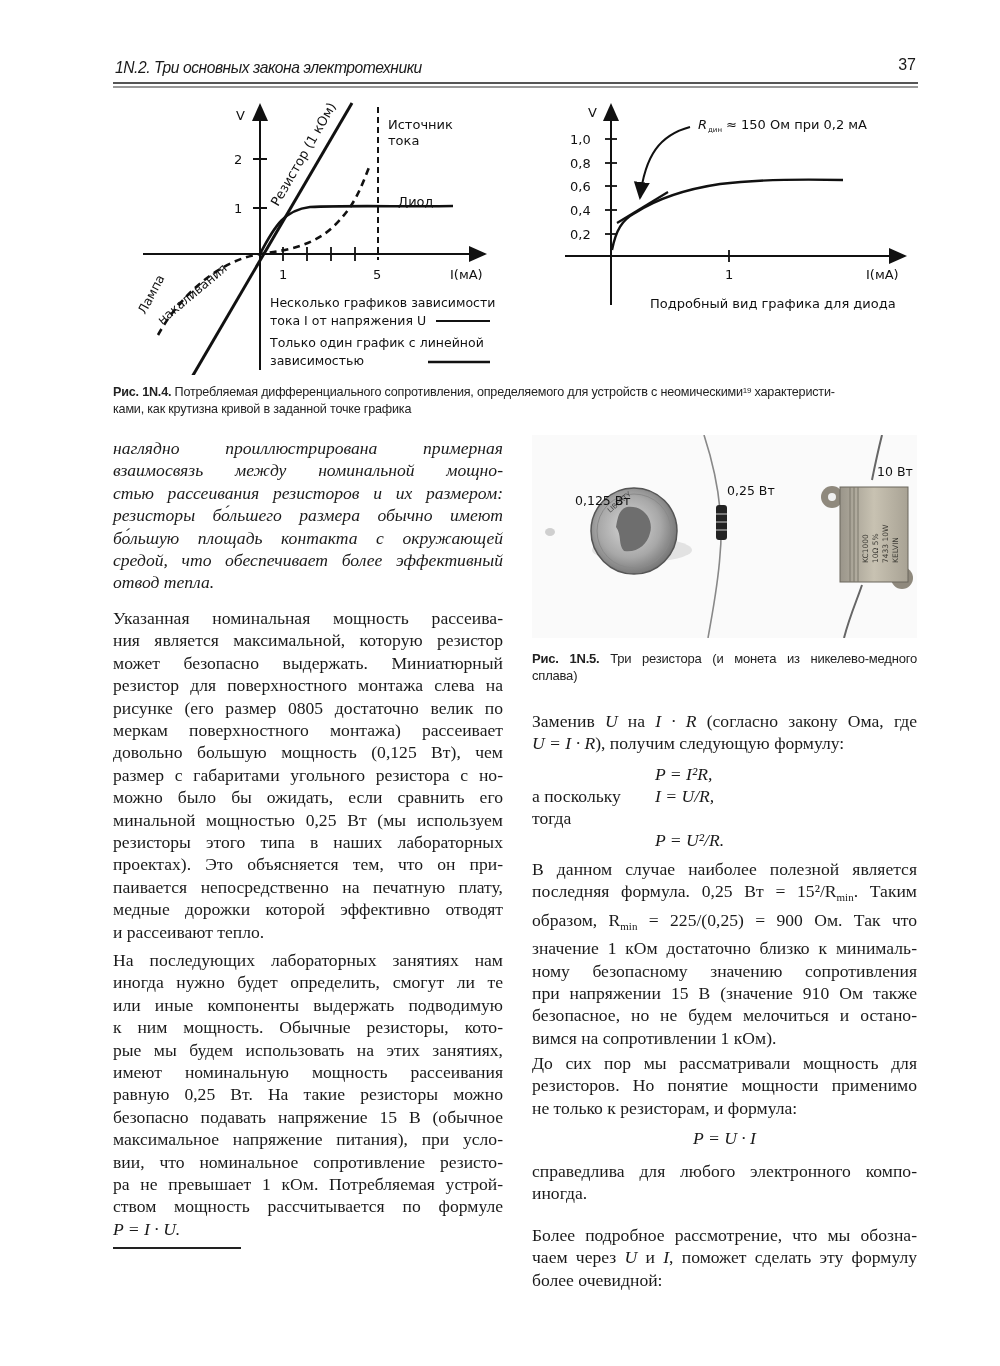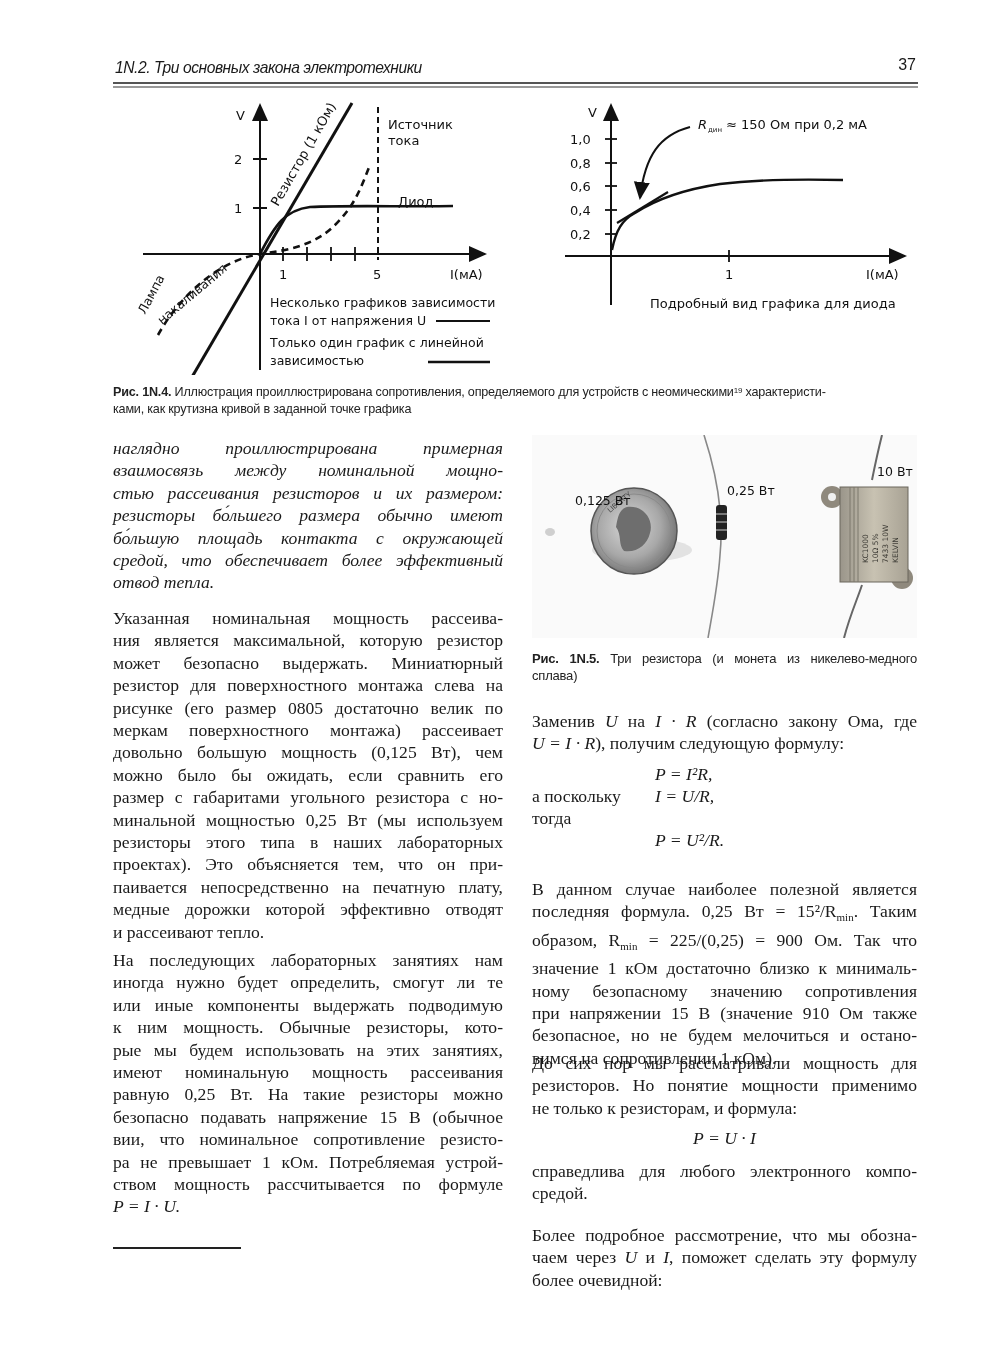--- a/index.html
+++ b/index.html
@@ -134,21 +134,21 @@
       <text x="165" y="184" font-size="13" fill="#111">1</text>
       <text x="306" y="184" font-size="13" fill="#111">I(мА)</text>
       <text x="138" y="34" font-size="13" font-style="italic" fill="#111">R</text>
       <text x="148" y="37" font-size="7" fill="#111">дин</text>
       <text x="166" y="34" font-size="13" fill="#111">≈ 150 Ом при 0,2 мА</text>
       <text x="90" y="213" font-size="13" fill="#111">Подробный вид графика для диода</text>
     </svg>
   </div>
 
   <div class="caption" style="left:113px; top:384px; width:810px;">
-    <div style="white-space:nowrap;"><b>Рис. 1N.4.</b><span> Иллюстрация проиллюстрирована сопротивления, определяемого для устройств с неомическими</span><sup>19</sup><span> характеристи-</span></div>
+    <div style="white-space:nowrap;"><b>Рис. 1N.4.</b><span> Потребляемая дифференциального сопротивления, определяемого для устройств с неомическими</span><sup>19</sup><span> характеристи-</span></div>
     <div>ками, как крутизна кривой в заданной точке графика</div>
   </div>
 
   <div class="col" style="left:113px; top:437px; width:390px;font-style:italic;">
     <span class="line">наглядно проиллюстрирована примерная</span>
     <span class="line">взаимосвязь между номинальной мощно-</span>
     <span class="line">стью рассеивания резисторов и их размером:</span>
     <span class="line">резисторы бо́льшего размера обычно имеют</span>
     <span class="line">бо́льшую площадь контакта с окружающей</span>
     <span class="line">средой, что обеспечивает более эффективный</span>
@@ -156,39 +156,40 @@
   </div>
 
   <div class="col" style="left:113px; top:607px; width:390px;">
     <span class="line">Указанная номинальная мощность рассеива-</span>
     <span class="line">ния является максимальной, которую резистор</span>
     <span class="line">может безопасно выдержать. Миниатюрный</span>
     <span class="line">резистор для поверхностного монтажа слева на</span>
     <span class="line">рисунке (его размер 0805 достаточно велик по</span>
     <span class="line">меркам поверхностного монтажа) рассеивает</span>
     <span class="line">довольно большую мощность (0,125 Вт), чем</span>
+    <span class="line">размер с габаритами угольного резистора с но-</span>
     <span class="line">можно было бы ожидать, если сравнить его</span>
-    <span class="line">размер с габаритами угольного резистора с но-</span>
     <span class="line">минальной мощностью 0,25 Вт (мы используем</span>
     <span class="line">резисторы этого типа в наших лабораторных</span>
     <span class="line">проектах). Это объясняется тем, что он при-</span>
     <span class="line">паивается непосредственно на печатную плату,</span>
     <span class="line">медные дорожки которой эффективно отводят</span>
     <span class="line last">и рассеивают тепло.</span>
   </div>
 
   <div class="col" style="left:113px; top:949px; width:390px;">
     <span class="line">На последующих лабораторных занятиях нам</span>
     <span class="line">иногда нужно будет определить, смогут ли те</span>
     <span class="line">или иные компоненты выдержать подводимую</span>
     <span class="line">к ним мощность. Обычные резисторы, кото-</span>
     <span class="line">рые мы будем использовать на этих занятиях,</span>
     <span class="line">имеют номинальную мощность рассеивания</span>
     <span class="line">равную 0,25 Вт. На такие резисторы можно</span>
     <span class="line">безопасно подавать напряжение 15 В (обычное</span>
+    <span class="line">максимальное напряжение питания), при усло-</span>
     <span class="line">вии, что номинальное сопротивление резисто-</span>
     <span class="line">ра не превышает 1 кОм. Потребляемая устрой-</span>
     <span class="line">ством мощность рассчитывается по формуле</span>
     <span class="line last" style="font-style:italic;">P = I · U.</span>
   </div>
 
   <div class="footnote-rule"></div>
 
   <div class="photo">
     <svg width="385" height="203" viewBox="0 0 385 203">
@@ -255,42 +256,42 @@
     <span class="line"><span>Заменив </span><i>U</i><span> на </span><i>I · R</i><span> (согласно закону Ома, где</span></span>
     <span class="line last"><i>U = I · R</i><span>), получим следующую формулу:</span></span>
   </div>
 
   <div class="formula-block" style="left:655px; top:763px; font-style:italic;">P = I²R,</div>
   <div class="formula-block" style="left:532px; top:785px;">а поскольку</div>
   <div class="formula-block" style="left:655px; top:785px; font-style:italic;">I = U/R,</div>
   <div class="formula-block" style="left:532px; top:807px;">тогда</div>
   <div class="formula-block" style="left:655px; top:829px; font-style:italic;">P = U²/R.</div>
 
-  <div class="col" style="left:532px; top:878px; width:385px;">
+  <div class="col" style="left:532px; top:858px; width:385px;">
     <span class="line">В данном случае наиболее полезной является</span>
     <span class="line"><span>последняя формула. 0,25 Вт = 15²/R</span><sub>min</sub><span>. Таким</span></span>
     <span class="line"><span>образом, R</span><sub>min</sub><span> = 225/(0,25) = 900 Ом. Так что</span></span>
     <span class="line">значение 1 кОм достаточно близко к минималь-</span>
     <span class="line">ному безопасному значению сопротивления</span>
     <span class="line">при напряжении 15 В (значение 910 Ом также</span>
     <span class="line">безопасное, но не будем мелочиться и остано-</span>
     <span class="line last">вимся на сопротивлении 1 кОм).</span>
   </div>
 
   <div class="col" style="left:532px; top:1052px; width:385px;">
     <span class="line">До сих пор мы рассматривали мощность для</span>
     <span class="line">резисторов. Но понятие мощности применимо</span>
     <span class="line last">не только к резисторам, и формула:</span>
   </div>
 
   <div class="formula-block" style="left:532px; width:385px; text-align:center; top:1127px; font-style:italic;">P = U · I</div>
 
   <div class="col" style="left:532px; top:1160px; width:385px;">
     <span class="line">справедлива для любого электронного компо-</span>
-    <span class="line last">средой.</span>
+    <span class="line last">иногда.</span>
   </div>
 
   <div class="col" style="left:532px; top:1224px; width:385px;">
     <span class="line">Более подробное рассмотрение, что мы обозна-</span>
     <span class="line"><span>чаем через </span><i>U</i><span> и </span><i>I</i><span>, поможет сделать эту формулу</span></span>
     <span class="line last">более очевидной:</span>
   </div>
 
 </div>
 

